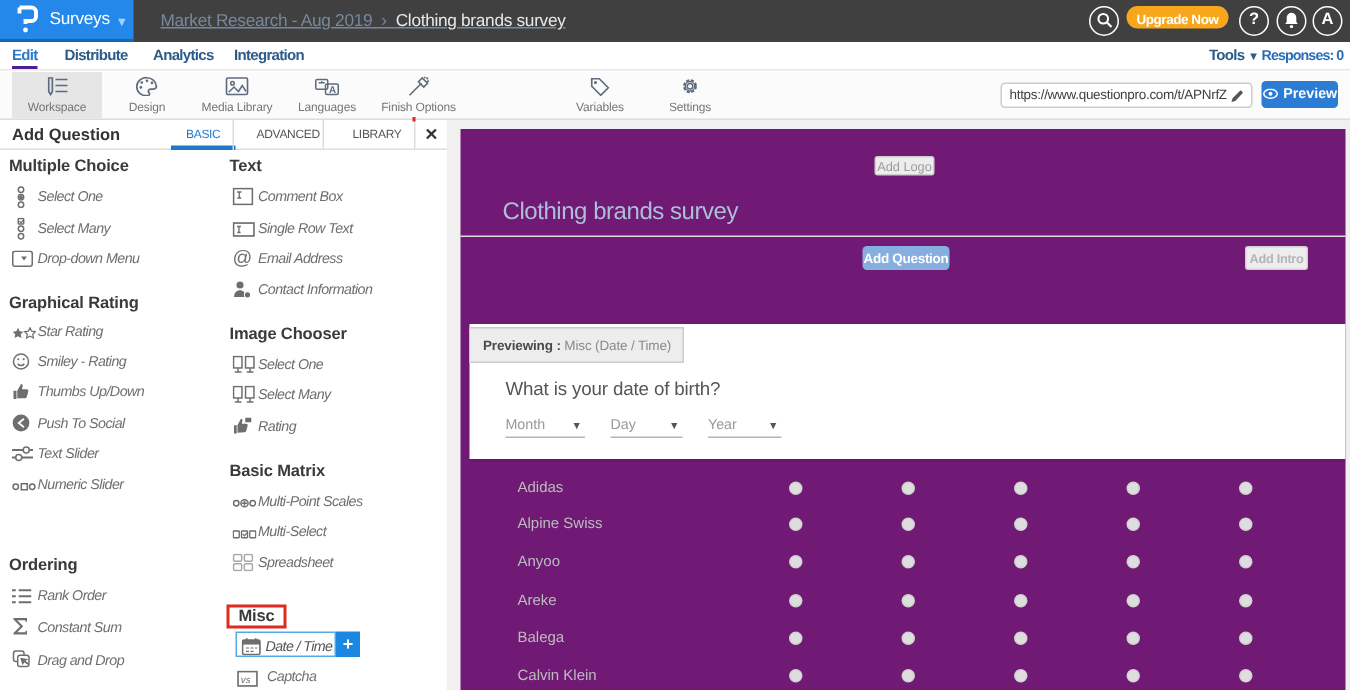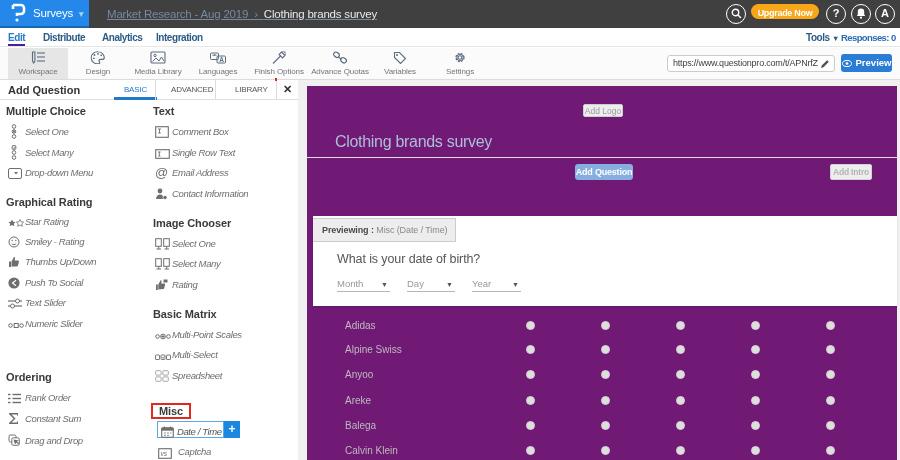--- a/index.html
+++ b/index.html
@@ -138,30 +138,20 @@
     </div>
     <div class="tool" style="left:248px;width:62px;">
       <svg width="15" height="13" viewBox="0 0 15 13">
           <g stroke="#5d6b7e" stroke-width="1.1" fill="none">
             <path d="M9.5 4.5 l-8 8"></path>
             <path d="M10 1 l3.5 3.5 l-2.5 2.5 l-3.5 -3.5 z"></path>
             <path d="M13 0.5 l0.6 1.5 M14.5 3 l-1.5 0.3 M11.5 0 l0.2 1.2"></path>
           </g>
         </svg>
       <div class="lbl">Finish Options</div>
-    </div>
-    <div class="tool" style="left:310px;width:60px;">
-      <svg width="15" height="13" viewBox="0 0 15 13">
-          <g stroke="#5d6b7e" stroke-width="1.2" fill="none">
-            <rect x="1" y="1.5" width="6" height="4.5" rx="2.2" transform="rotate(40 4 3.7)"></rect>
-            <rect x="8" y="7" width="6" height="4.5" rx="2.2" transform="rotate(40 11 9.2)"></rect>
-            <line x1="6" y1="6" x2="9" y2="8.5"></line>
-          </g>
-        </svg>
-      <div class="lbl">Advance Quotas</div>
     </div>
     <div class="tool" style="left:430px;width:60px;">
       <svg width="14" height="13" viewBox="0 0 14 14">
           <g fill="none" stroke="#5d6b7e">
             <circle cx="7" cy="7" r="2" stroke-width="1.1"></circle>
             <circle cx="7" cy="7" r="4.3" stroke-width="1.4" stroke-dasharray="2.2 1.2"></circle>
             <circle cx="7" cy="7" r="3.4" stroke-width="1"></circle>
           </g>
         </svg>
       <div class="lbl">Settings</div>

